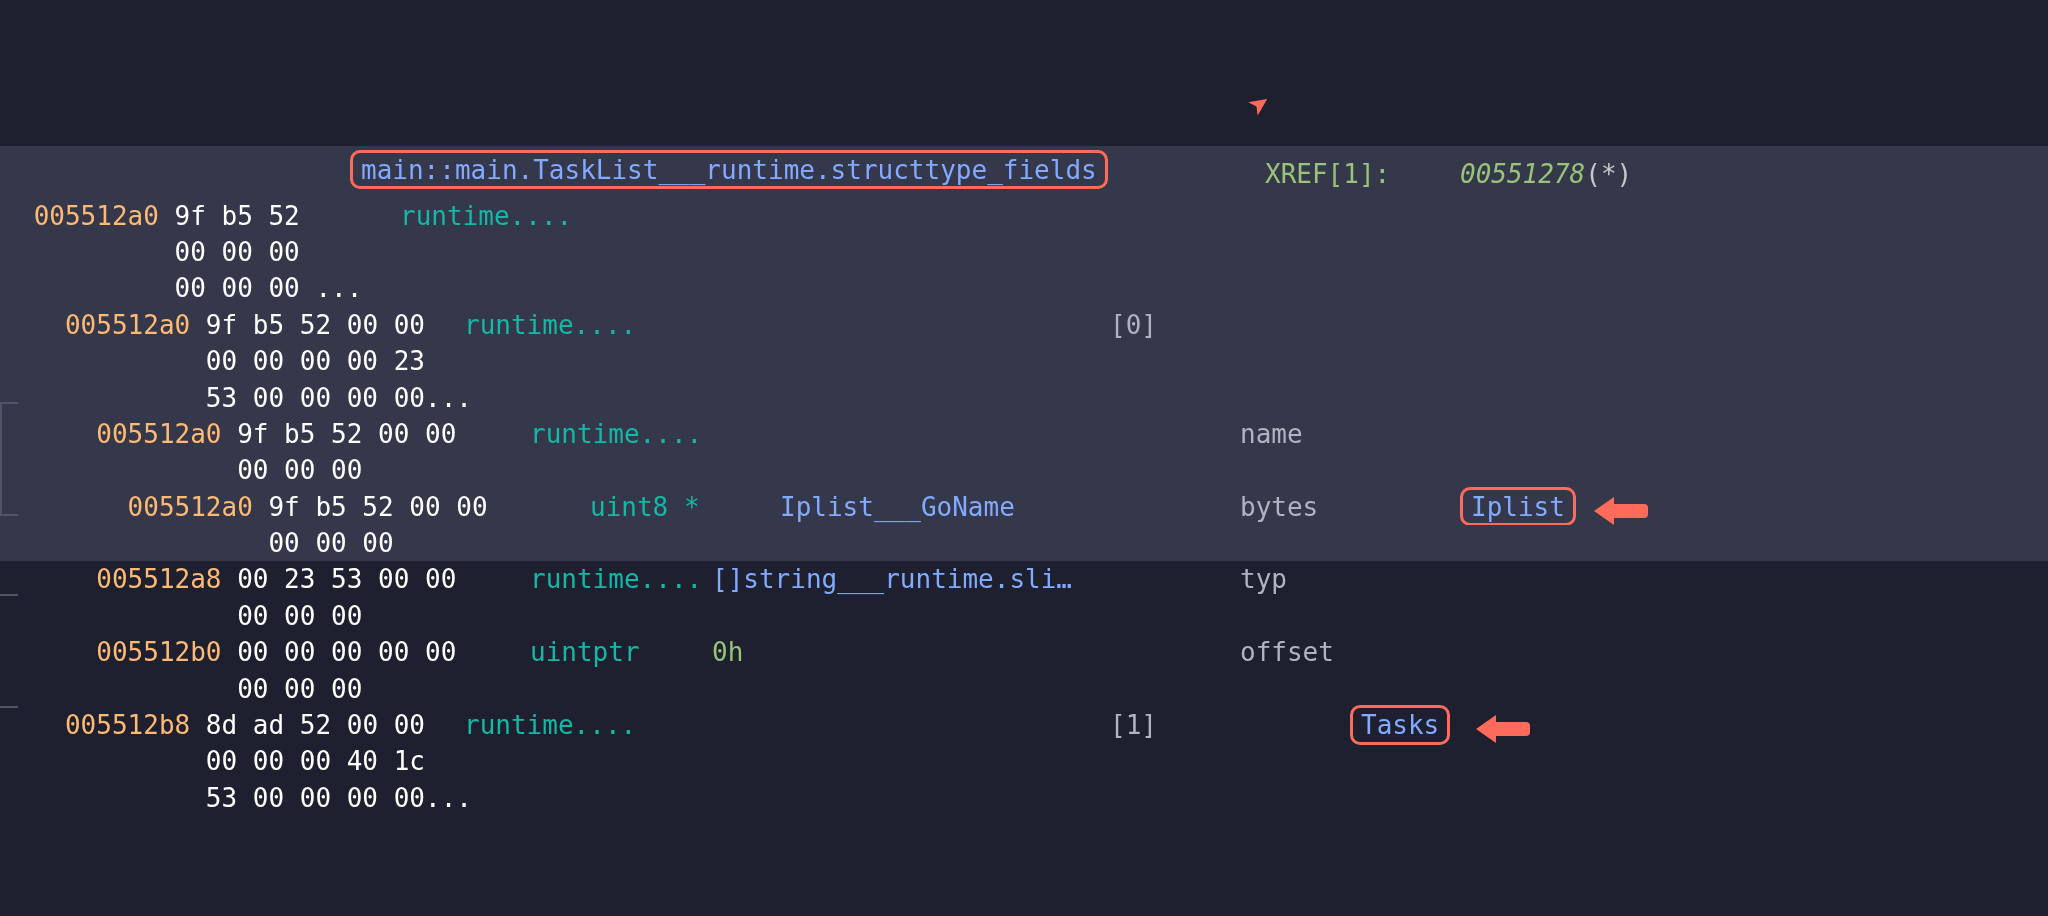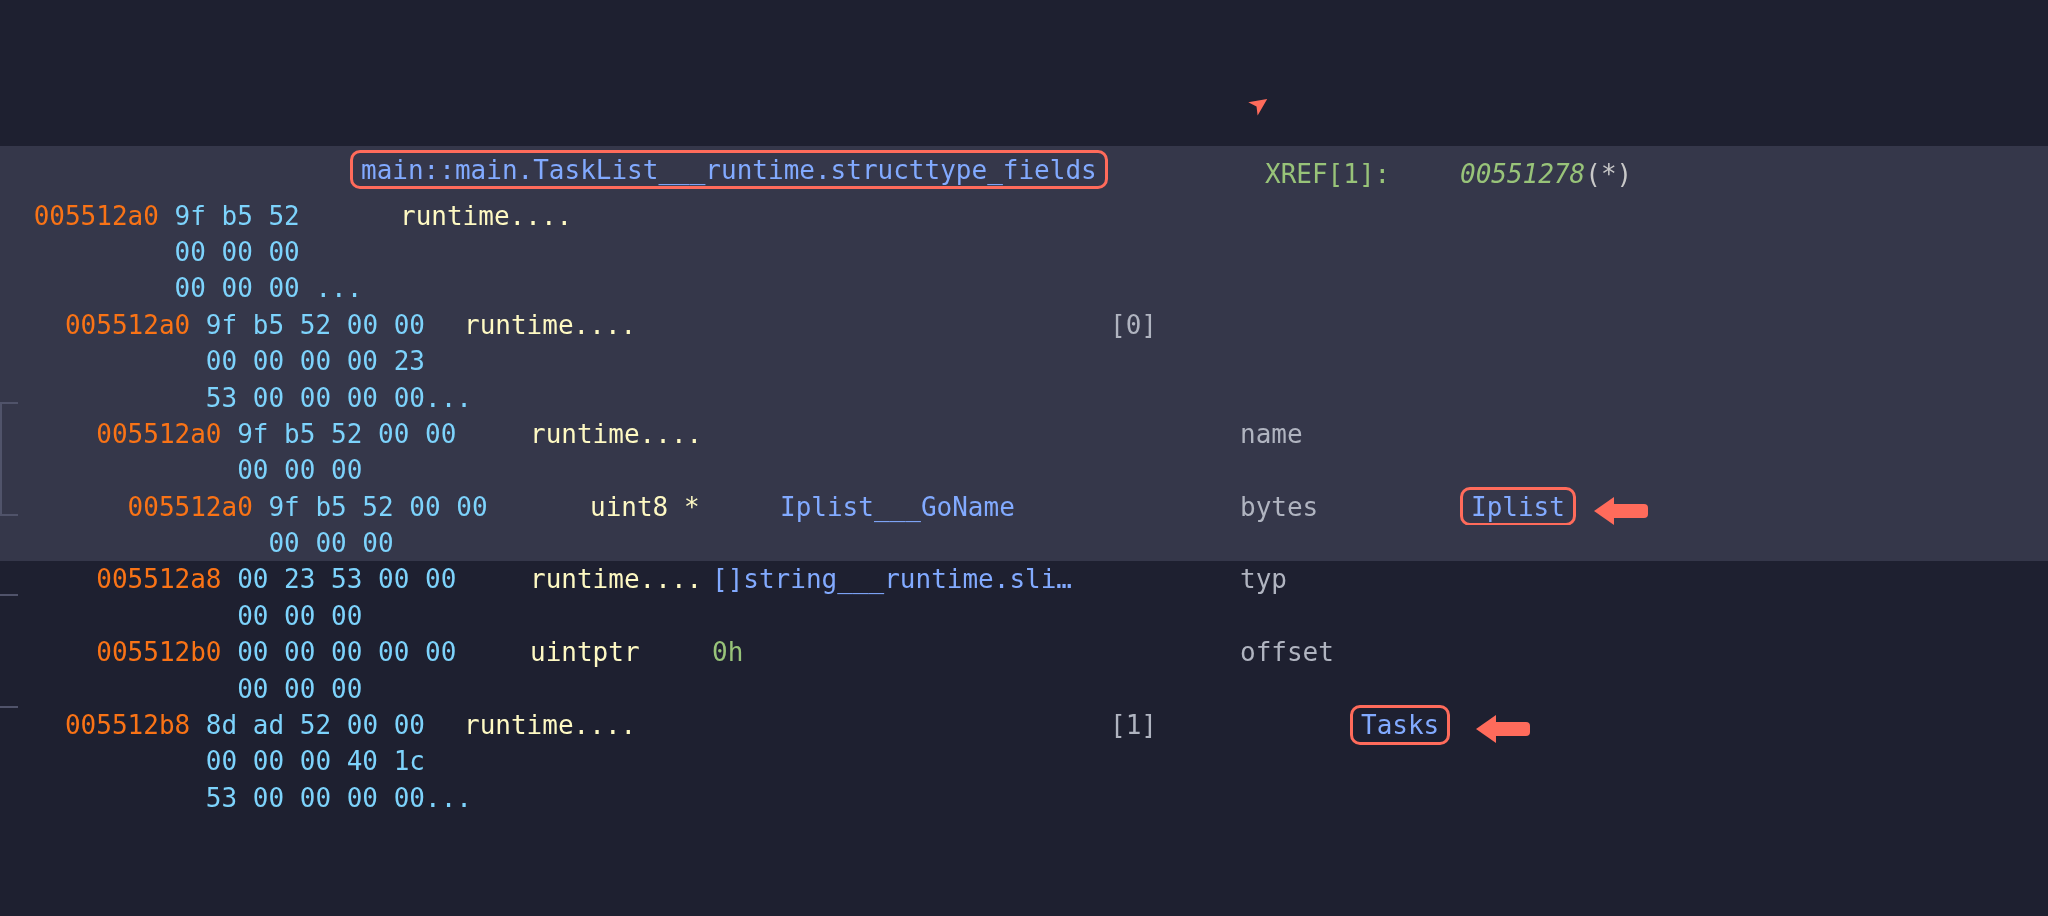--- a/index.html
+++ b/index.html
@@ -8,23 +8,23 @@
     color: #b0b4c0;
     font-family: "Menlo", "Consolas", "DejaVu Sans Mono", monospace;
     font-size: 26px;
     line-height: 1.4;
     width: 2048px;
     height: 916px;
     overflow: hidden;
     white-space: pre;
   }
   .row { display: block; padding: 0 18px; }
-  .addr { color: #f97316; }
-  .bytes { color: #7dd3fc; }
-  .type { color: #fef9c3; }
+  .addr { color: #fdba74; }
+  .bytes { color: #ffffff; }
+  .type { color: #14b8a6; }
   .link { color: #82aaff; }
   .xref { color: #98c379; }
   .xaddr { color: #98c379; font-style: italic; }
   .val { color: #98c379; }
   .muted { color: #c8c8c8; }
   .field { color: #b0b4c0; }
   .sel { background: #35374a; }
   .hl-box {
     border: 3px solid #ff6b5b;
     border-radius: 10px;

